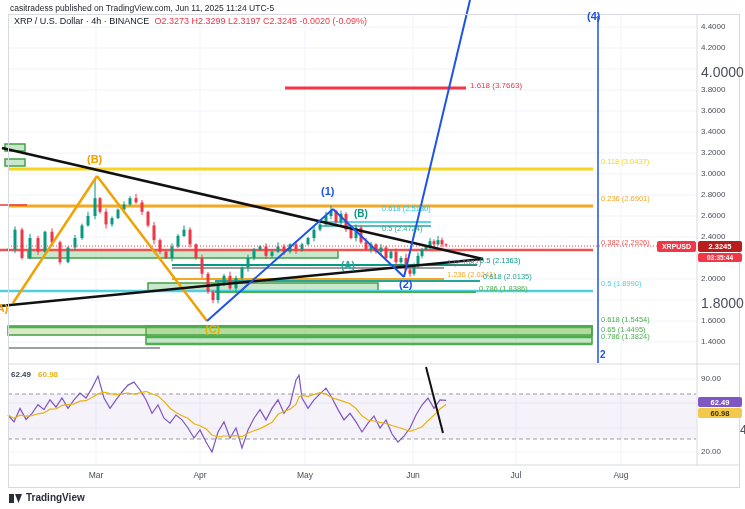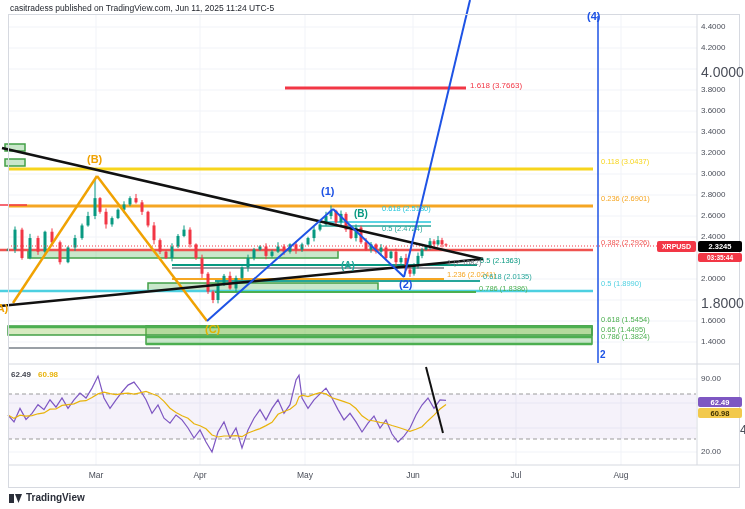--- a/index.html
+++ b/index.html
@@ -9,21 +9,21 @@
   #labels div{position:absolute;white-space:nowrap;line-height:1;}
   .pub{position:absolute;left:10px;top:3px;font-size:8.5px;color:#1b1f27;}
   .legend{position:absolute;left:14px;top:16px;font-size:9px;color:#131722;white-space:nowrap;}
   .legend .ohlc{color:#f23645;margin-left:5px;}
   .rsi-legend{position:absolute;left:11px;top:370px;font-size:8px;font-weight:bold;}
   .rsi-legend .rv{color:#434651;margin-right:7px;}
   .rsi-legend .rm{color:#e8b30c;}
   .b{position:absolute;color:#fff;display:flex;align-items:center;justify-content:center;
      border-radius:2px;font-weight:bold;}
   .sym{left:657px;top:241px;width:39px;height:11px;background:#f23645;font-size:7px;}
-  .pb{left:698px;top:241px;width:44px;height:11px;background:#000000;font-size:7.5px;}
+  .pb{left:698px;top:241px;width:44px;height:11px;background:#b91c1c;font-size:7.5px;}
   .cd{left:698px;top:253px;width:44px;height:9px;background:#f23645;font-size:6.5px;}
   .rp{left:698px;top:397px;width:44px;height:10px;background:#7e57c2;font-size:7.5px;}
   .ry{left:698px;top:408px;width:44px;height:10px;background:#f2c94c;color:#3c2f00;font-size:7.5px;}
   .footer{position:absolute;left:9px;top:491px;display:flex;align-items:center;gap:4px;
           color:#2a2e39;font-weight:bold;font-size:10px;}
 </style>
 </head>
 <body>
 
 <div class="snap">
@@ -302,20 +302,23 @@
       <div style="left: -7px; top: 303px; color: rgb(240, 162, 2); font-size: 11px; font-weight: bold;">(A)</div>
       <div style="left: 205px; top: 324px; color: rgb(226, 178, 3); font-size: 11px; font-weight: bold;">(C)</div>
       <div style="left: 321px; top: 186px; color: rgb(30, 83, 229); font-size: 11px; font-weight: bold;">(1)</div>
       <div style="left: 399px; top: 279px; color: rgb(30, 83, 229); font-size: 11px; font-weight: bold;">(2)</div>
       <div style="left: 587px; top: 11px; color: rgb(30, 83, 229); font-size: 11px; font-weight: bold;">(4)</div>
       <div style="left: 600px; top: 350px; color: rgb(30, 83, 229); font-size: 10px; font-weight: bold;">2</div>
       <div style="left: 341px; top: 261px; color: rgb(38, 166, 154); font-size: 10px; font-weight: bold;">(A)</div>
       <div style="left: 354px; top: 209px; color: rgb(8, 153, 129); font-size: 10px; font-weight: bold;">(B)</div>
     </div>
 
+  <div class="legend">
+    <span>XRP / U.S. Dollar · 4h · BINANCE</span><span class="ohlc">O2.3273 H2.3299 L2.3197 C2.3245 -0.0020 (-0.09%)</span>
+  </div>
 
   <div class="rsi-legend">
     <span class="rv">62.49</span><span class="rm">60.98</span>
   </div>
 
   <div class="b sym">XRPUSD</div>
   <div class="b pb">2.3245</div>
   <div class="b cd">03:35:44</div>
   <div class="b rp">62.49</div>
   <div class="b ry">60.98</div>

